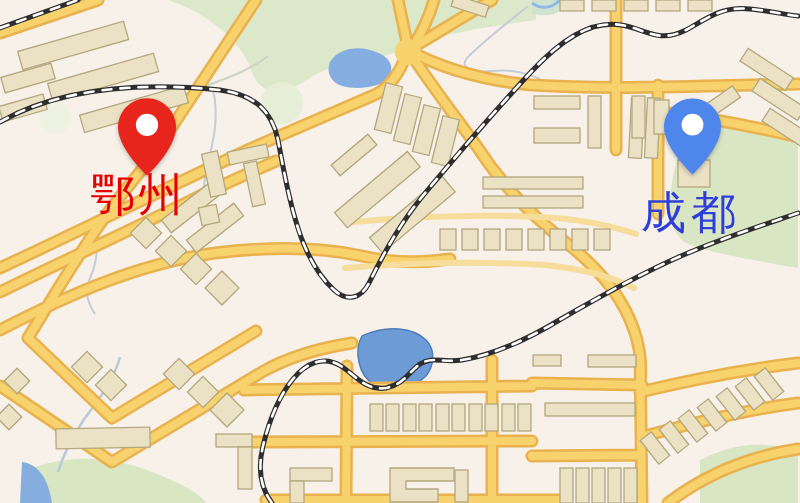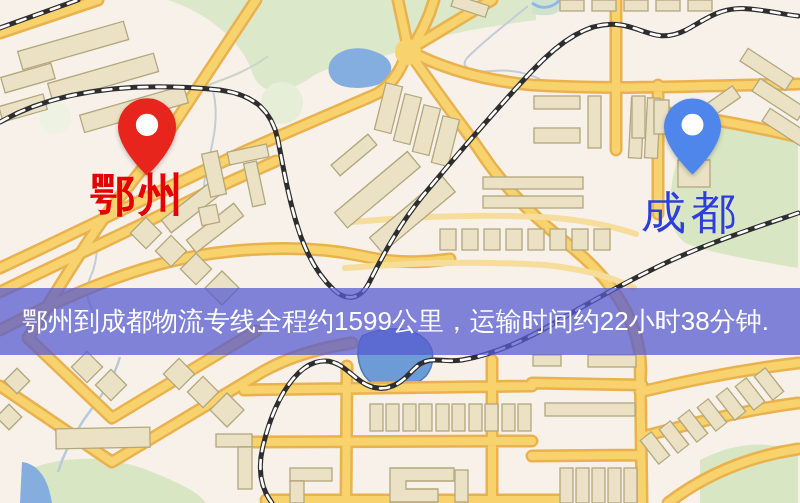--- a/index.html
+++ b/index.html
@@ -7,21 +7,21 @@
     position:relative;width:800px;height:503px;overflow:hidden;
     font-family:"Liberation Sans","DejaVu Sans",sans-serif;
     background:#f7f1ea;
   }
   .stage svg{position:absolute;left:0;top:0;}
   .pin{position:absolute;filter:drop-shadow(0 2px 2px rgba(0,0,0,0.25));}
   .city-label{
     position:absolute;font-size:45px;line-height:1;letter-spacing:3px;
     white-space:nowrap;text-shadow:0 0 2px rgba(255,255,255,0.35);
   }
-  .city-label.origin{font-weight:700;}
+  .city-label.origin{font-weight:400;}
   .city-label.dest{font-weight:400;letter-spacing:5px;}
   .banner{
     position:absolute;left:0;top:288px;width:800px;height:67px;
     display:flex;align-items:center;box-sizing:border-box;padding-left:22px;
   }
   .banner-text{font-size:26px;line-height:1.2;white-space:nowrap;}
 </style>
 </head>
 <body>
 
@@ -217,17 +217,14 @@
     <circle cx="12" cy="11" r="4.6" fill="#ffffff"></circle>
   </svg>
   <div class="city-label origin" style="left: 90px; top: 172px; color: rgb(230, 0, 0);">鄂州</div>
 
   <svg class="pin" style="left:664px;top:98px" width="57" height="77" viewBox="0 0 24 32">
     <path d="M12,0 C5.4,0 0,5.4 0,12 c0,9 12,20 12,20 s12,-11 12,-20 C24,5.4 18.6,0 12,0 z" style="fill: rgb(79, 134, 236);"></path>
     <circle cx="12" cy="11" r="4.6" fill="#ffffff"></circle>
   </svg>
   <div class="city-label dest" style="left: 641px; top: 190px; color: rgb(46, 63, 216);">成都</div>
 
-  <div class="banner" style="background-color: rgba(86, 90, 208, 0.74);">
-    <span class="banner-text" style="color: rgb(255, 255, 255);">鄂州到成都物流专线全程约1599公里，运输时间约22小时38分钟.</span>
-  </div>
 
 </div>
 
 </body></html>

